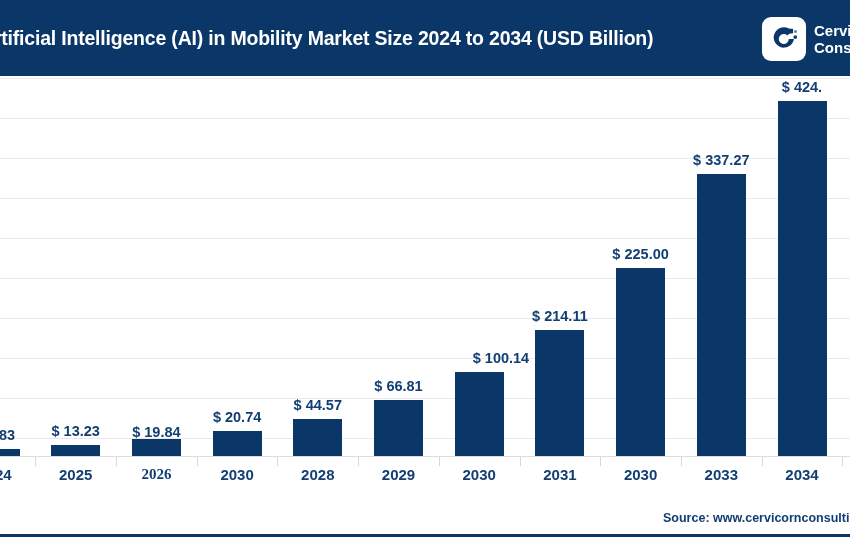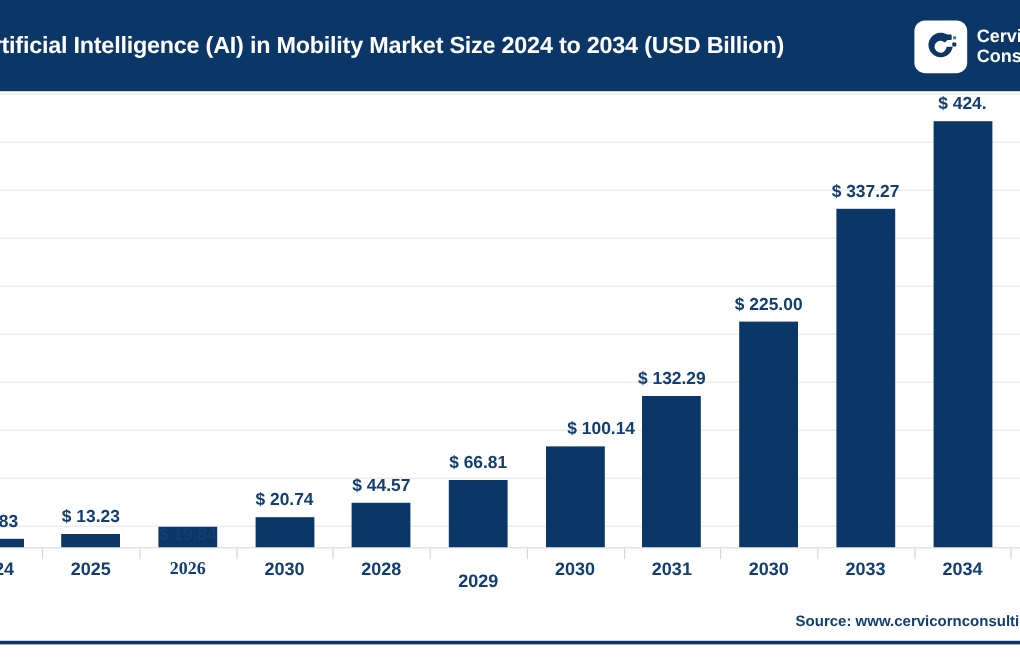--- a/index.html
+++ b/index.html
@@ -210,39 +210,39 @@
       <div class="bar" title="2029: $ 66.81" style="left: 374px; width: 49px; height: 55.9376px; bottom: 20px;"></div>
       <div class="bar" title="2030: $ 100.14" style="left: 454.7px; width: 49px; height: 83.8436px; bottom: 20px;"></div>
       <div class="bar" title="2031: $ 150.11" style="left: 535.4px; width: 49px; height: 125.682px; bottom: 20px;"></div>
       <div class="bar" title="2032: $ 225.00" style="left: 616.1px; width: 49px; height: 188.384px; bottom: 20px;"></div>
       <div class="bar" title="2033: $ 337.27" style="left: 696.8px; width: 49px; height: 282.384px; bottom: 20px;"></div>
       <div class="bar" title="2034: $ 424." style="left: 777.5px; width: 49px; height: 355px; bottom: 20px;"></div>
     </div>
   <div id="bar-labels">
       <div class="bar-label" style="left: -55px; width: 100px; top: 350.607px;">$ 8.83</div>
       <div class="bar-label" style="left: 25.7px; width: 100px; top: 346.923px;">$ 13.23</div>
-      <div class="bar-label" style="left: 106.4px; width: 100px; top: 362px;">$ 19.84</div>
+      <div class="bar-label" style="left: 106.4px; width: 100px; top: 348px;">$ 19.84</div>
       <div class="bar-label" style="left: 187.1px; width: 100px; top: 333.108px;">$ 20.74</div>
       <div class="bar-label" style="left: 267.8px; width: 100px; top: 320.683px;">$ 44.57</div>
       <div class="bar-label" style="left: 348.5px; width: 100px; top: 302.062px;">$ 66.81</div>
       <div class="bar-label" style="left: 429.2px; width: 100px; top: 274.156px; text-align: right;">$ 100.14</div>
-      <div class="bar-label" style="left: 509.9px; width: 100px; top: 232.318px;">$ 132.29</div>
+      <div class="bar-label" style="left: 509.9px; width: 100px; top: 232.318px;">$ 214.11</div>
       <div class="bar-label" style="left: 590.6px; width: 100px; top: 169.616px;">$ 225.00</div>
       <div class="bar-label" style="left: 671.3px; width: 100px; top: 75.6159px;">$ 337.27</div>
       <div class="bar-label" style="left: 752px; width: 100px; top: 3px;">$ 424.</div>
     </div>
 </div>
 
 <div id="xaxis">
     <div class="xlabel" style="left: -55px; width: 100px;">2024</div>
     <div class="xlabel" style="left: 25.7px; width: 100px;">2025</div>
     <div class="xlabel" style="left: 106.4px; width: 100px; font-family: Liberation Serif, serif;">2026</div>
     <div class="xlabel" style="left: 187.1px; width: 100px;">2030</div>
     <div class="xlabel" style="left: 267.8px; width: 100px;">2028</div>
-    <div class="xlabel" style="left: 348.5px; width: 100px; margin-top: 10px;">2029</div>
+    <div class="xlabel" style="left: 348.5px; width: 100px;">2029</div>
     <div class="xlabel" style="left: 429.2px; width: 100px;">2030</div>
     <div class="xlabel" style="left: 509.9px; width: 100px;">2031</div>
     <div class="xlabel" style="left: 590.6px; width: 100px;">2030</div>
     <div class="xlabel" style="left: 671.3px; width: 100px;">2033</div>
     <div class="xlabel" style="left: 752px; width: 100px;">2034</div>
   </div>
 
 <div id="source">
   <span id="source-inner">Source: www.cervicornconsulting.com</span>
 </div>

